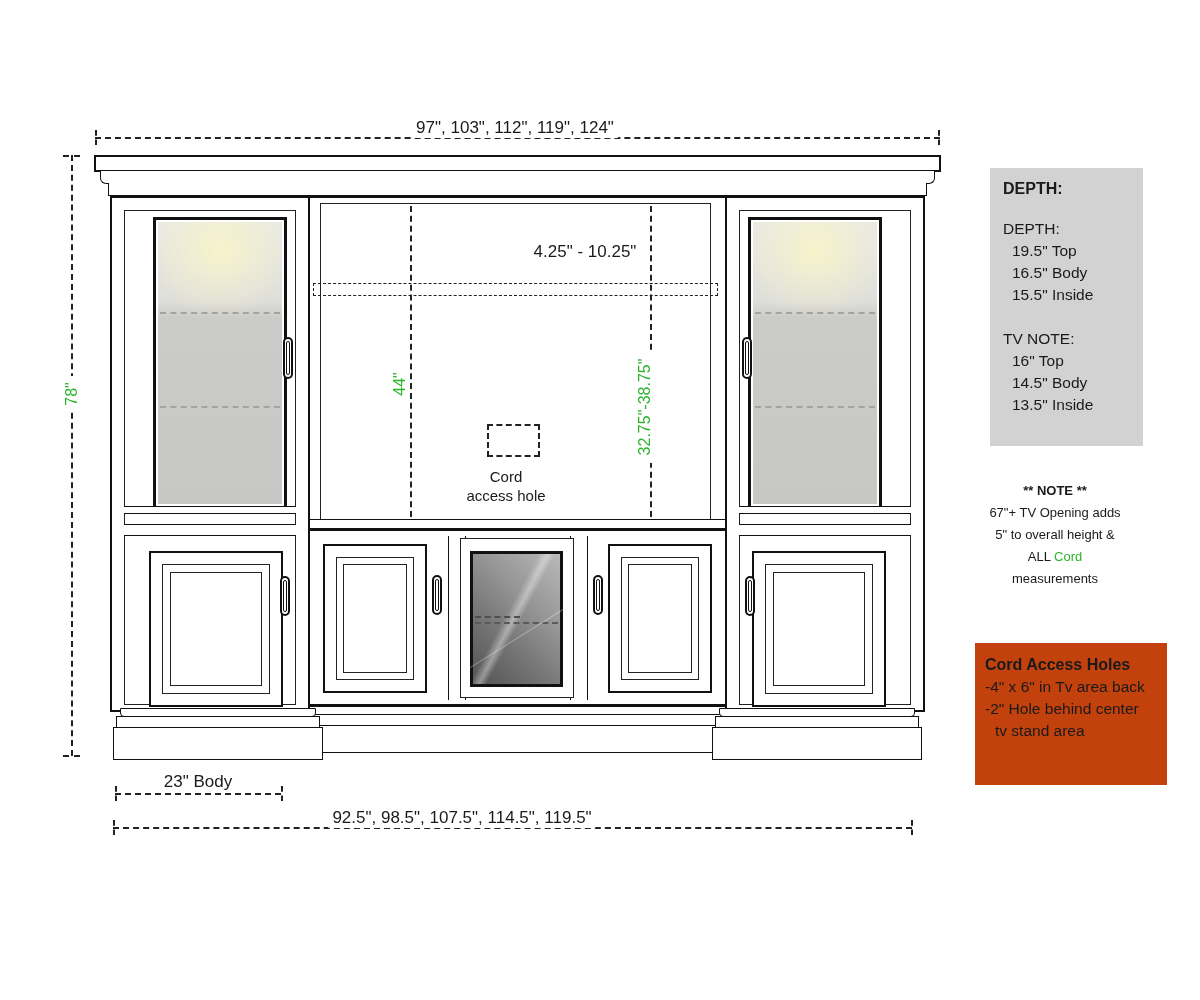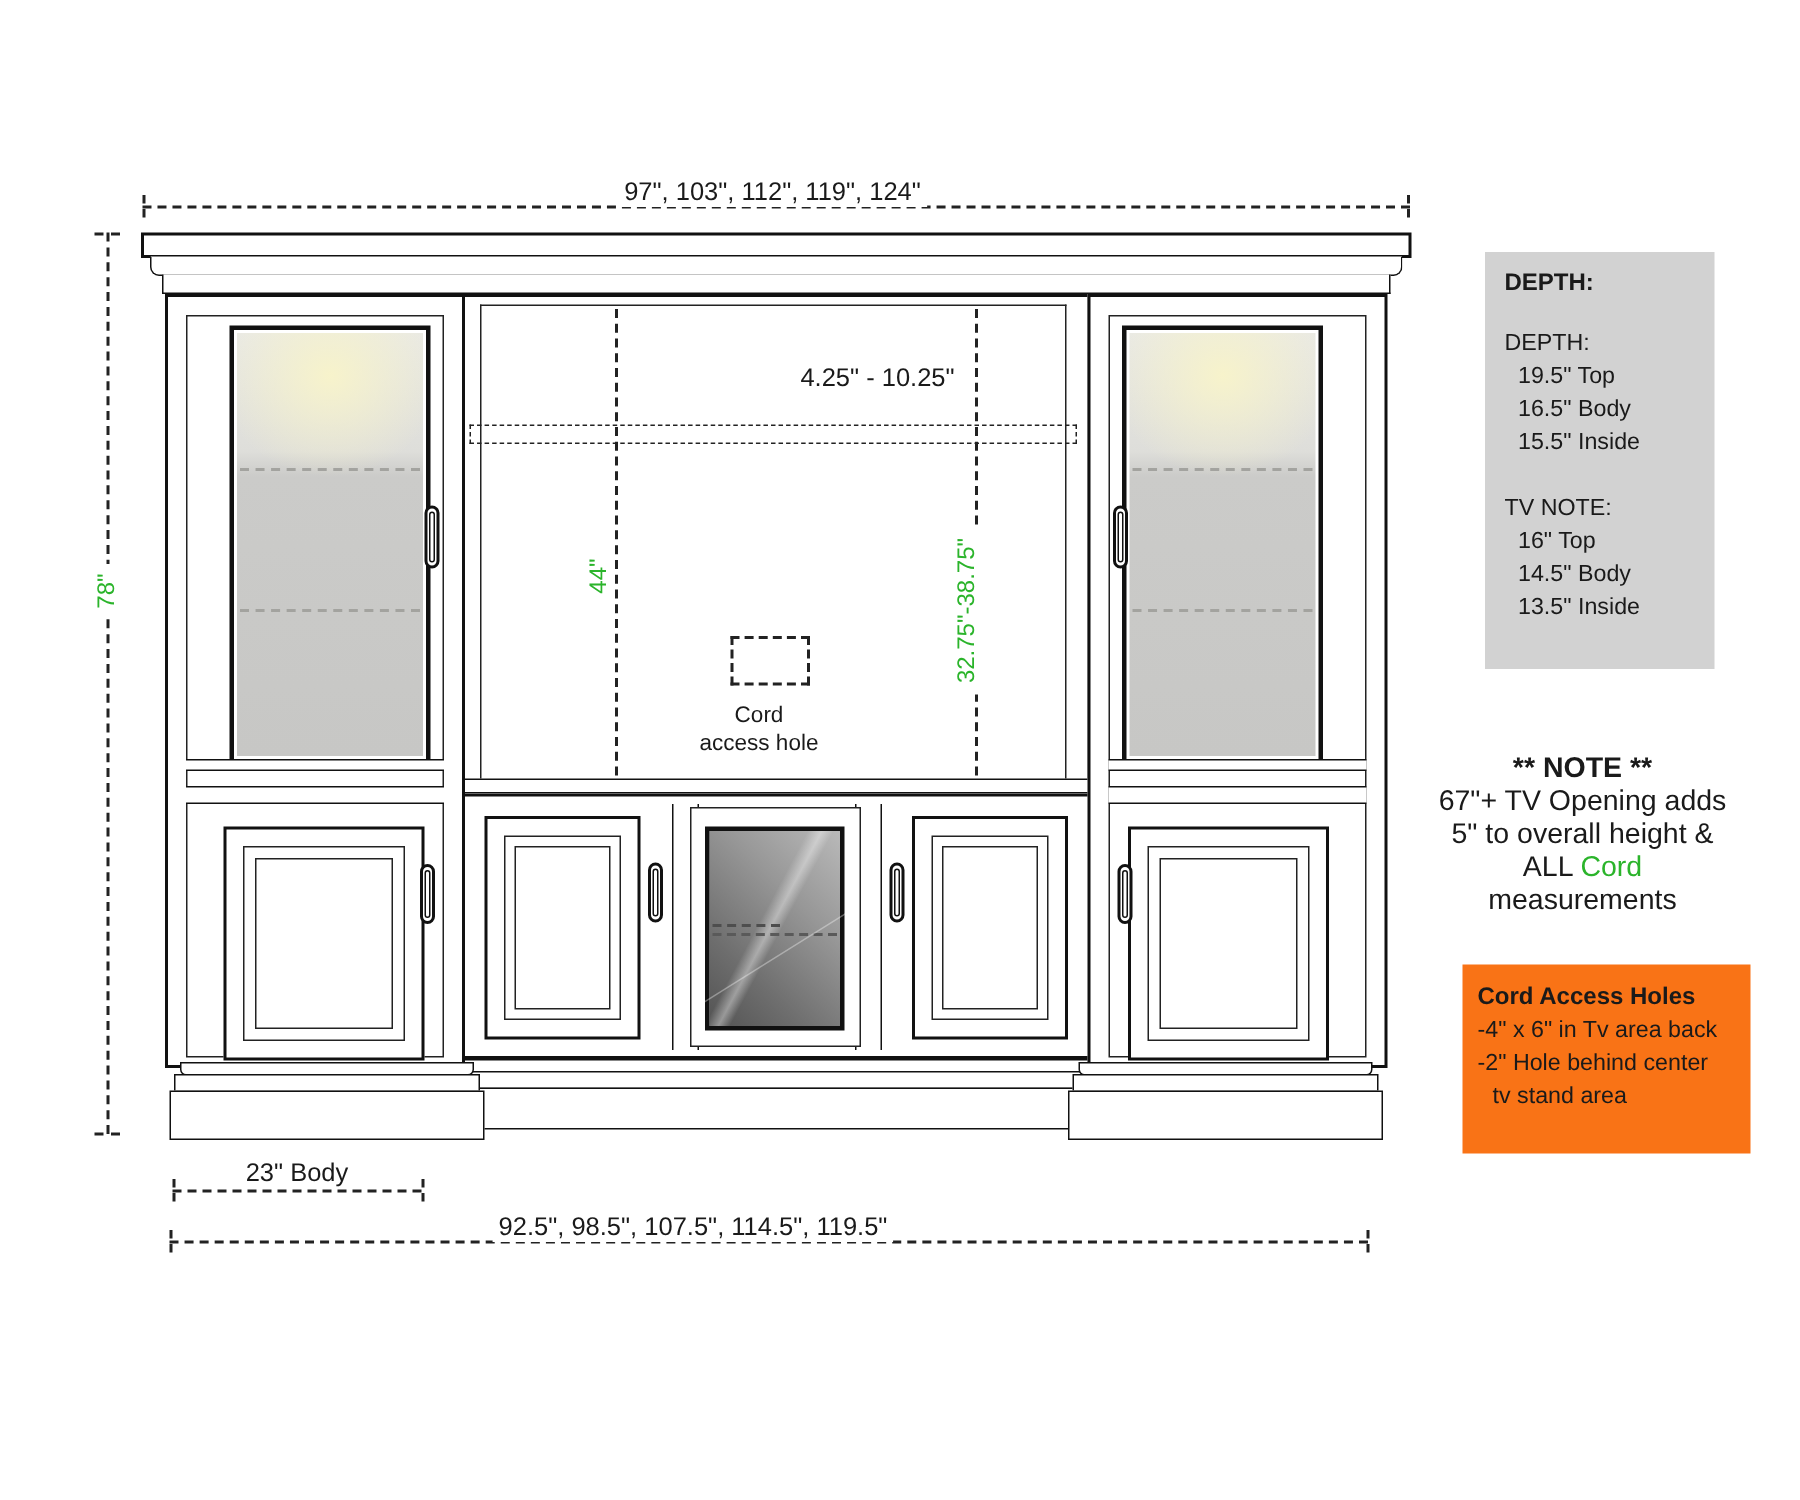--- a/index.html
+++ b/index.html
@@ -18,21 +18,21 @@
   .glass{background:
       radial-gradient(60% 24% at 50% 10%, #f7f3cb 0%, rgba(247,243,203,0) 100%),
       linear-gradient(180deg,#e9e9e5 0%,#dededa 28%,#cbcbc9 34%,#c7c7c5 100%);}
   .shelf{position:absolute;left:2px;right:2px;border-top:2px dashed #a3a39f;}
   .darkglass{background:
       linear-gradient(118deg, rgba(255,255,255,0) 42%, rgba(255,255,255,.38) 48%, rgba(255,255,255,0) 53%),
       linear-gradient(225deg,#b9b9b9 0%,#979797 35%,#6e6e6e 72%,#535353 100%);
       border:3px solid #111;}
   .sidebox{line-height:22px;font-size:15.5px;margin-top:18px;}
   .sidebox .ttl{font-weight:bold;font-size:16px;}
-  .notebox{text-align:center;font-size:19px;line-height:22px;margin-top:22px;}
+  .notebox{text-align:center;font-size:13px;line-height:22px;}
   .notebox .ttl{font-weight:bold;}
   .nowrap{white-space:nowrap;}
 </style>
 </head>
 <body>
 
 <div id="canvas">
 
   <div class="abs dash-h" style="left:95px;top:137px;width:845px;height:0;"></div>
   <div class="abs dash-v" style="left:95px;top:130px;height:15px;width:0;"></div>
@@ -166,20 +166,20 @@
   </div>
 
   <div class="abs notebox" style="left:945px;top:480px;width:220px;">
     <div class="ttl">** NOTE **</div>
     <div>67"+ TV Opening adds</div>
     <div>5" to overall height &amp;</div>
     <div><span>ALL </span><span style="color:#2bb42b;">Cord</span></div>
     <div>measurements</div>
   </div>
 
-  <div class="abs sidebox" style="left:975px;top:625px;width:192px;height:126px;background:#f97316;padding:11px 0 0 10px;font-size:15.5px;">
+  <div class="abs sidebox" style="left:975px;top:625px;width:192px;height:142px;background:#c2410c;padding:11px 0 0 10px;font-size:15.5px;">
     <div class="ttl nowrap">Cord Access Holes</div>
     <div class="nowrap">-4" x 6" in Tv area back</div>
     <div class="nowrap">-2" Hole behind center</div>
     <div class="nowrap" style="padding-left:10px;">tv stand area</div>
   </div>
 
 </div>
 
 </body></html>

